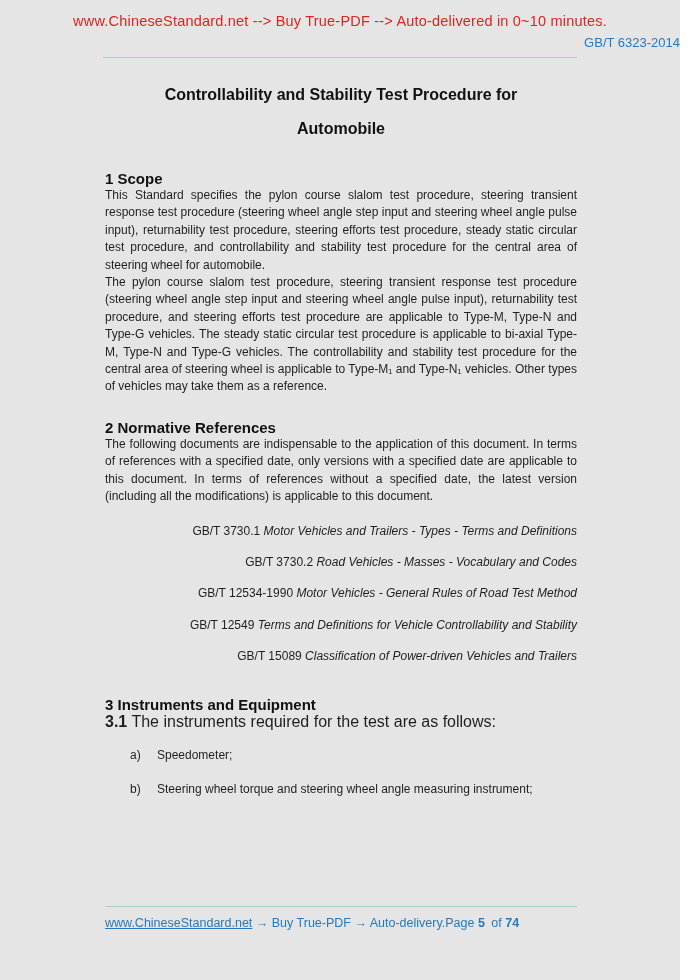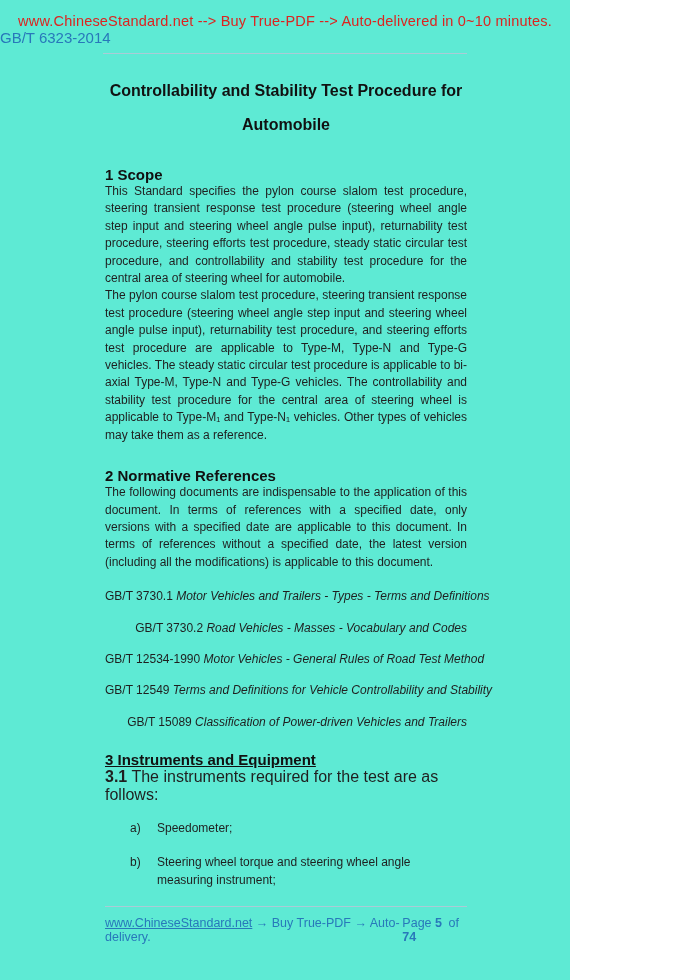--- a/index.html
+++ b/index.html
@@ -1,35 +1,35 @@
 <!DOCTYPE html>
 <html><head>
 <meta charset="utf-8">
 <style>
   html, body { margin:0; padding:0; background:#ffffff; }
   .page {
     position:relative;
-    width:570px; height:980px;
-    background:#5eead4;
+    width:680px; height:980px;
+    background:#e5e5e5;
     font-family:"Liberation Sans", "DejaVu Sans", sans-serif;
     color:#1f1f1f;
     overflow:hidden;
   }
   .promo {
     padding-top:13px;
     text-align:center;
     font-size:14.5px;
     color:#dc2420;
     letter-spacing:0.2px;
   }
   .doc-code {
-    text-align:left;
-    font-size:15px;
+    text-align:right;
+    font-size:13px;
     color:#2878ba;
-    margin-top:0;
+    margin-top:6px;
   }
   .top-rule {
     height:1px;
     background:#abcbd6;
     margin:7px 103px 0 103px;
   }
   .content { margin:0 103px 0 105px; }
   .doc-title {
     text-align:center;
     font-weight:bold;
@@ -39,21 +39,21 @@
   }
   .doc-title .line2 { margin-top:16px; }
   .section-heading {
     font-size:15px;
     font-weight:bold;
     color:#111;
     margin:0;
   }
   .h-scope       { margin-top:32px; }
   .h-normative   { margin-top:23px; }
-  .h-instruments { margin-top:20px;text-decoration:underline; }
+  .h-instruments { margin-top:30px; }
   p.body {
     font-size:12px;
     line-height:17.4px;
     text-align:justify;
     margin:0;
   }
   .p-after-heading { margin-top:23px; }
   .p-follow        { margin-top:19px; }
   .ref-list { margin-top:17px; }
   .ref-item {

